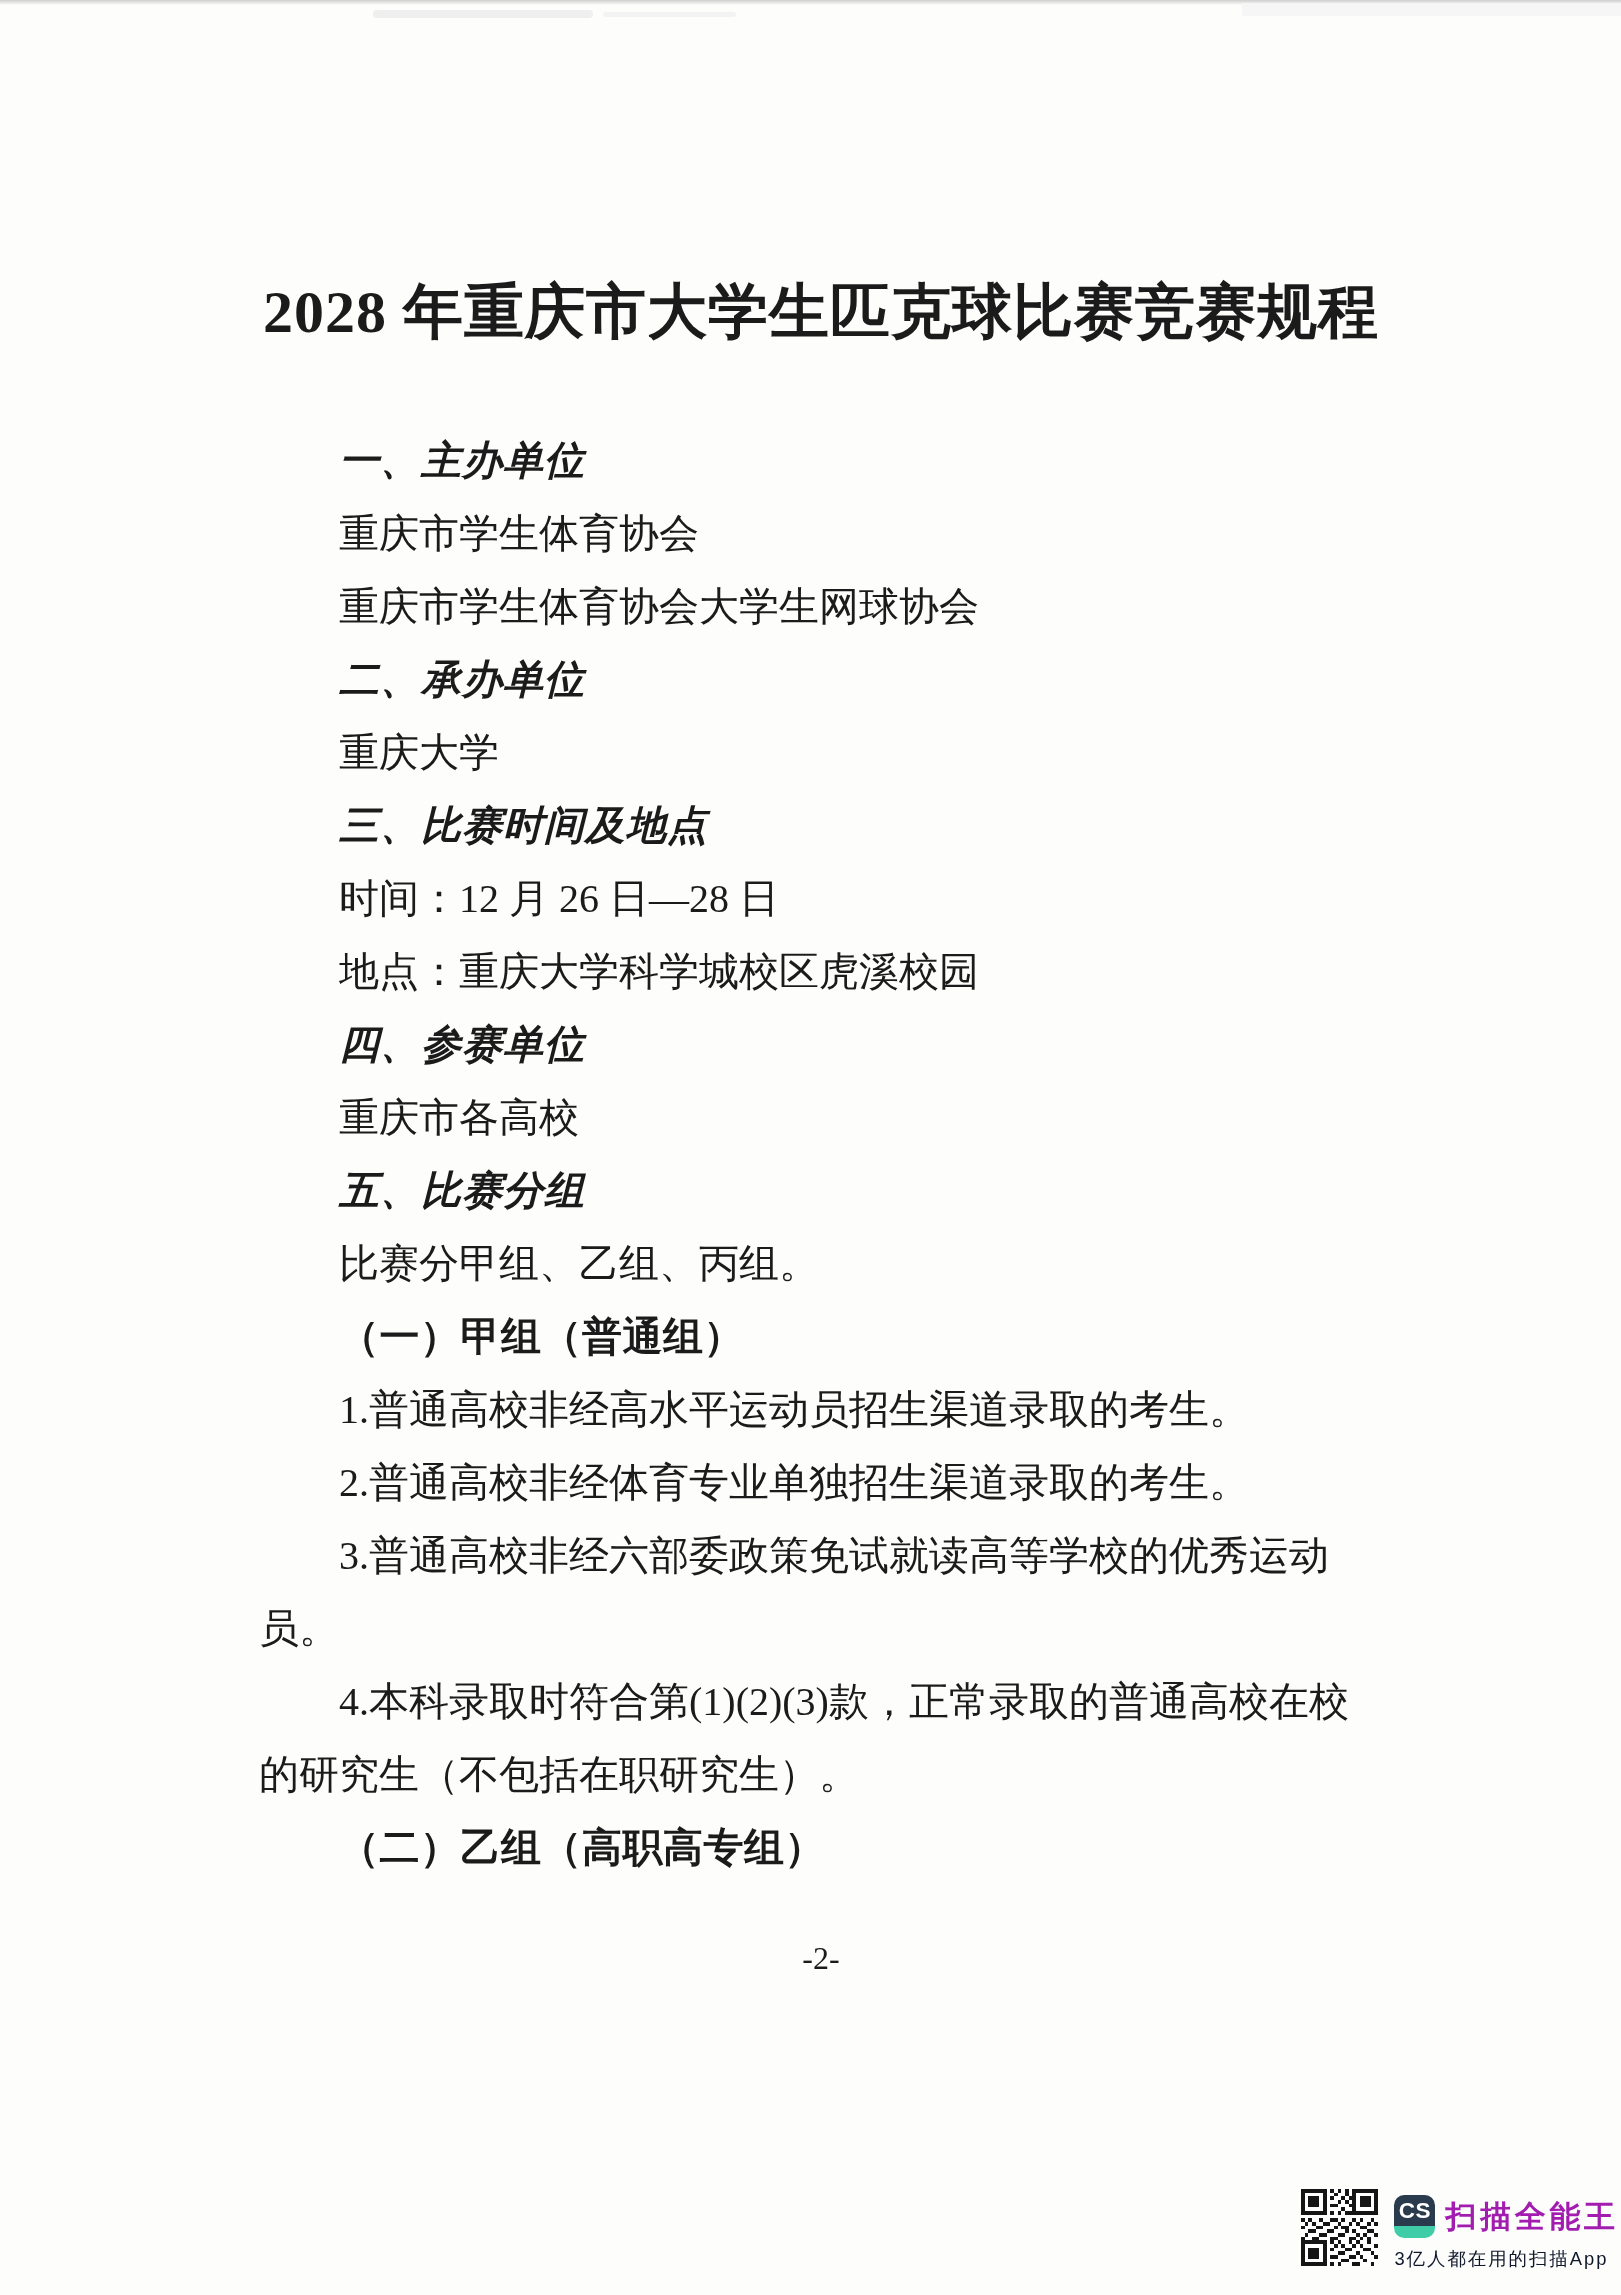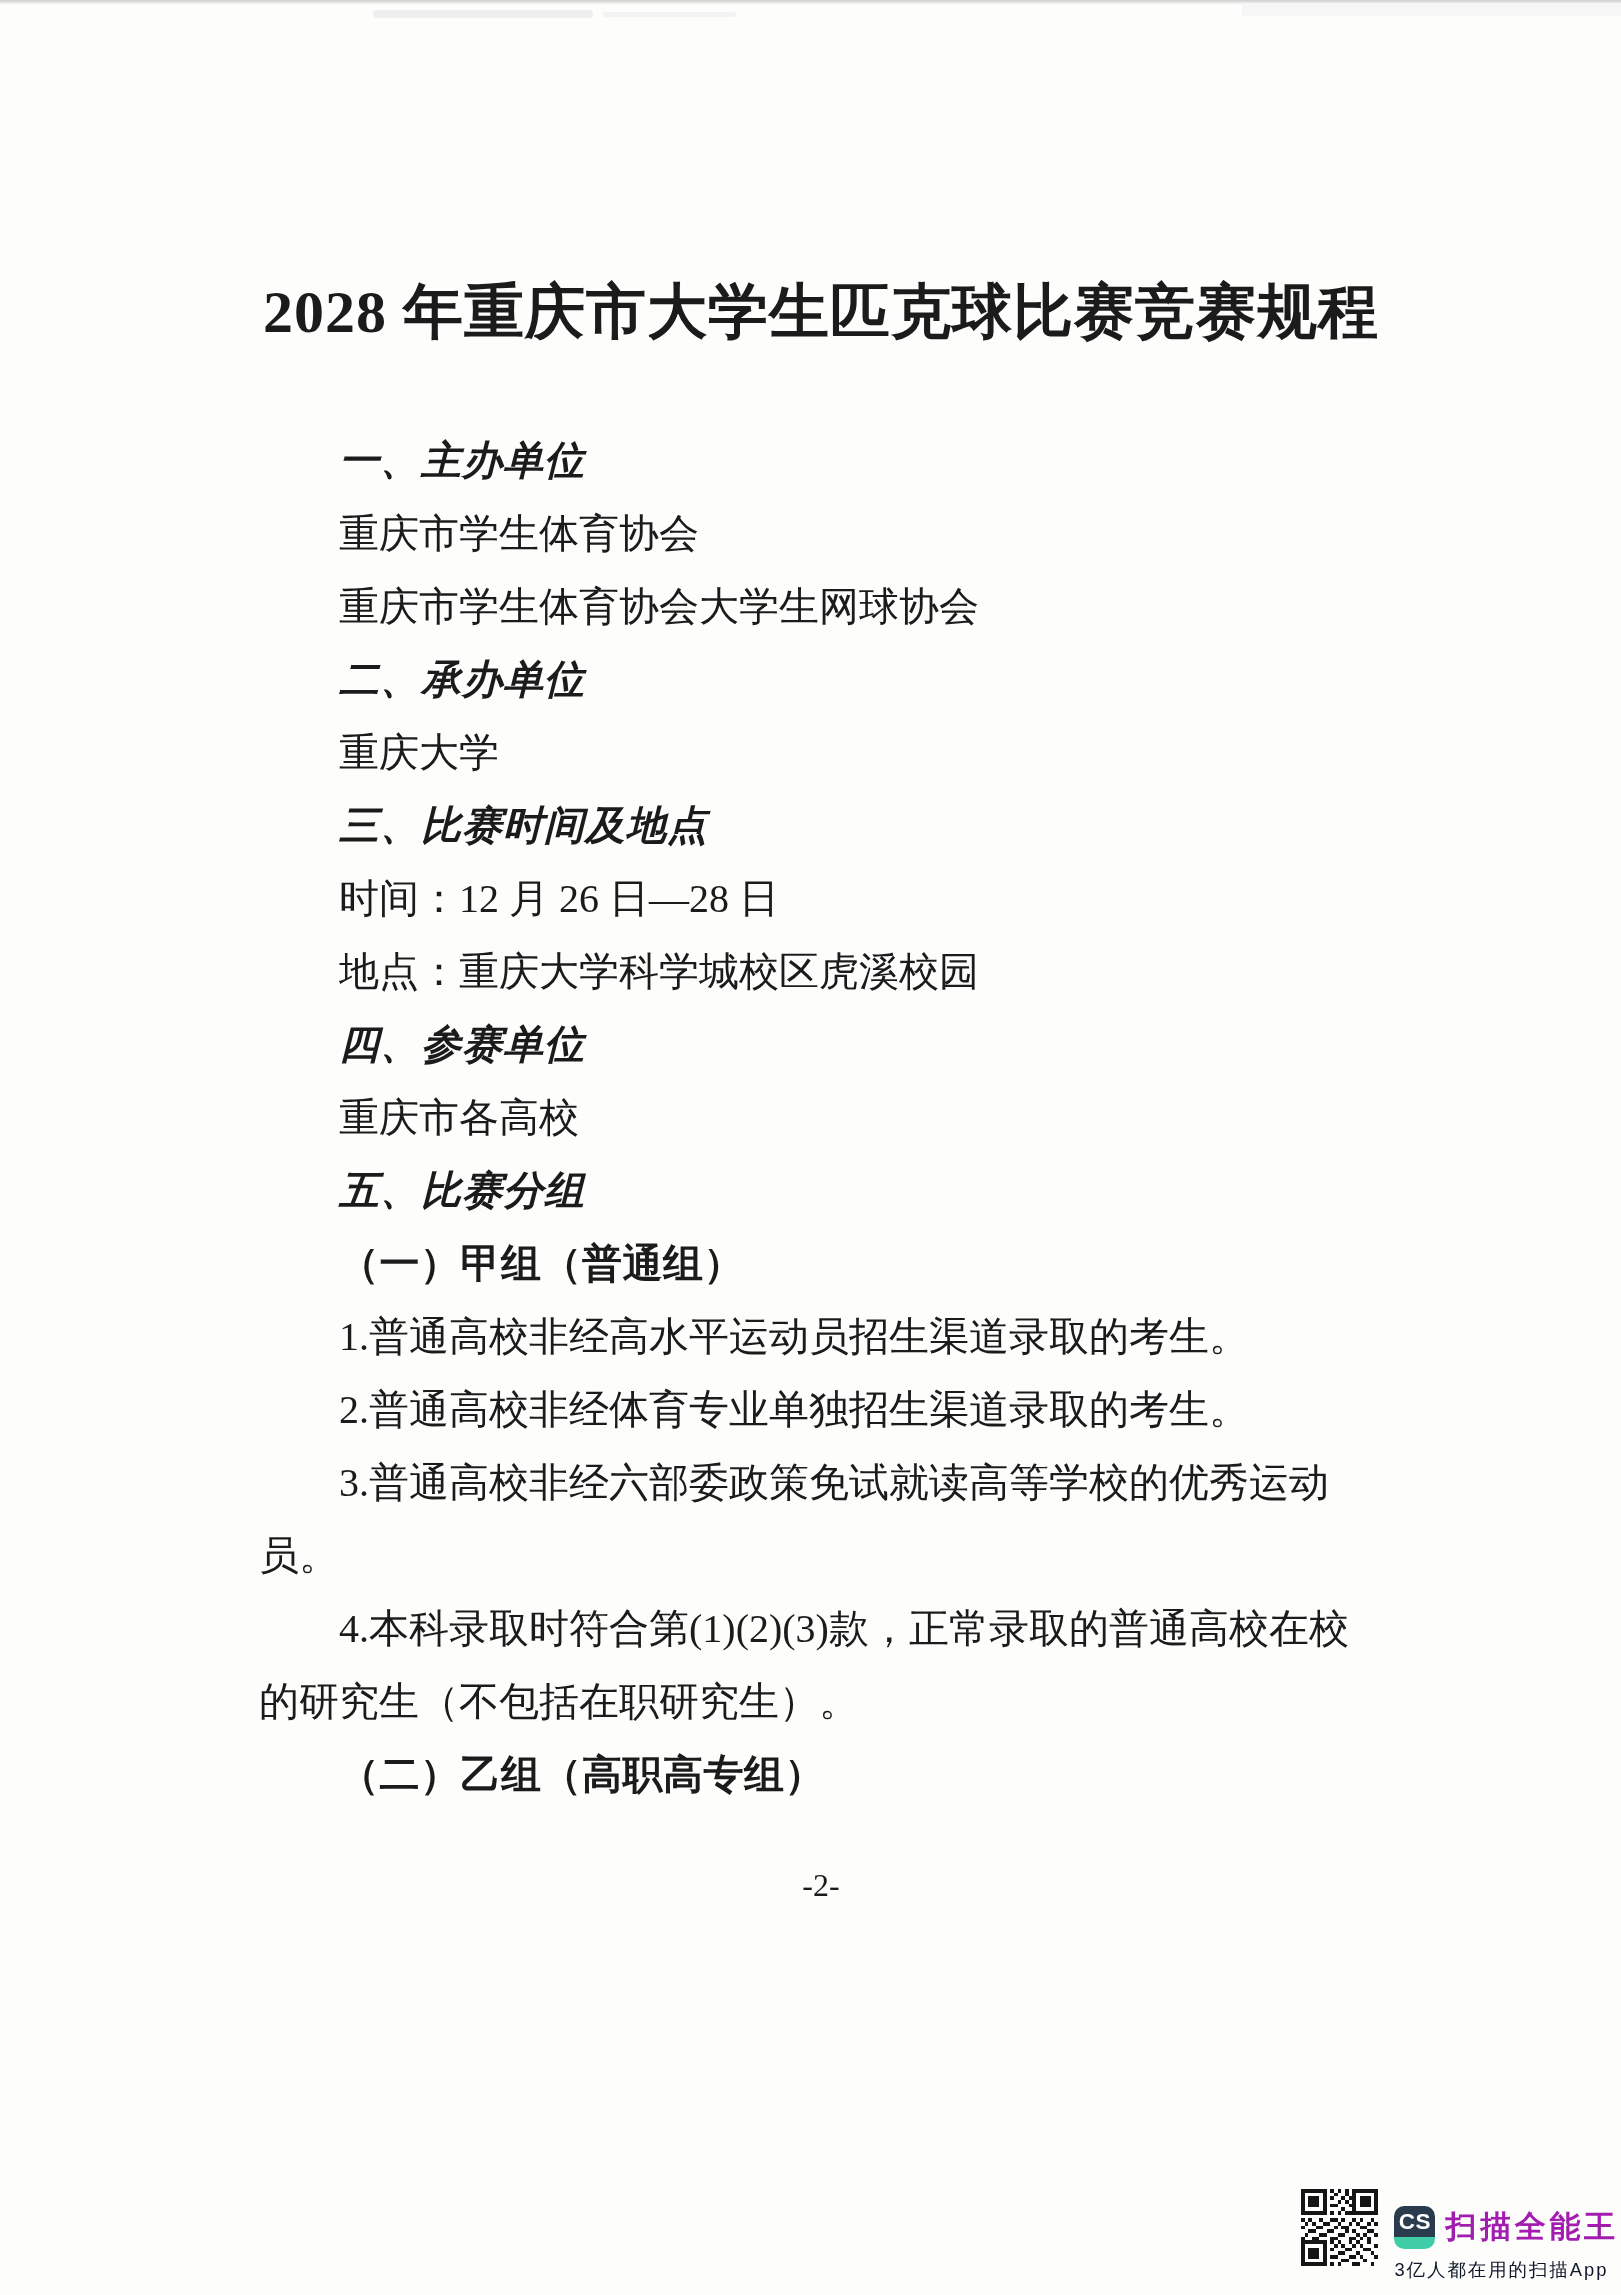--- a/index.html
+++ b/index.html
@@ -34,21 +34,21 @@
   .line.continuation{text-indent:0;}
   .pagenum{
     margin-top:49px;text-align:center;font-size:32px;line-height:51px;
     font-family:"Liberation Serif","DejaVu Serif",serif;
   }
 
   
   .watermark{position:absolute;left:1301px;top:2189px;display:flex;gap:16.4px;align-items:flex-start;}
   .qr{width:77px;height:77px;shape-rendering:crispEdges;}
   .wm-right{display:flex;flex-direction:column;}
-  .wm-top{display:flex;align-items:flex-start;gap:10.2px;margin-top:17px;}
+  .wm-top{display:flex;align-items:flex-end;gap:10.2px;margin-top:6px;}
   .app-icon{
     width:41px;height:43px;border-radius:10.2px;flex:0 0 auto;
     background:linear-gradient(to bottom,#2b3b4e 0%,#2b3b4e 72%,#3ecda6 72%,#3ecda6 100%);
     display:flex;justify-content:center;align-items:flex-start;
   }
   .app-icon span{
     color:#ffffff;font-family:"Liberation Sans","DejaVu Sans",sans-serif;
     font-weight:bold;font-size:22.5px;line-height:31px;letter-spacing:0.5px;
   }
   .app-name{
@@ -77,20 +77,21 @@
       <div class="line">重庆市学生体育协会</div>
       <div class="line">重庆市学生体育协会大学生网球协会</div>
       <div class="line heading">二、承办单位</div>
       <div class="line">重庆大学</div>
       <div class="line heading">三、比赛时间及地点</div>
       <div class="line">时间：12 月 26 日—28 日</div>
       <div class="line">地点：重庆大学科学城校区虎溪校园</div>
       <div class="line heading">四、参赛单位</div>
       <div class="line">重庆市各高校</div>
       <div class="line heading">五、比赛分组</div>
+      <div class="line">比赛分甲组、乙组、丙组。</div>
       <div class="line subheading">（一）甲组（普通组）</div>
       <div class="line">1.普通高校非经高水平运动员招生渠道录取的考生。</div>
       <div class="line">2.普通高校非经体育专业单独招生渠道录取的考生。</div>
       <div class="line">3.普通高校非经六部委政策免试就读高等学校的优秀运动</div>
       <div class="line continuation">员。</div>
       <div class="line">4.本科录取时符合第(1)(2)(3)款，正常录取的普通高校在校</div>
       <div class="line continuation">的研究生（不包括在职研究生）。</div>
       <div class="line subheading">（二）乙组（高职高专组）</div>
     </div>
 

